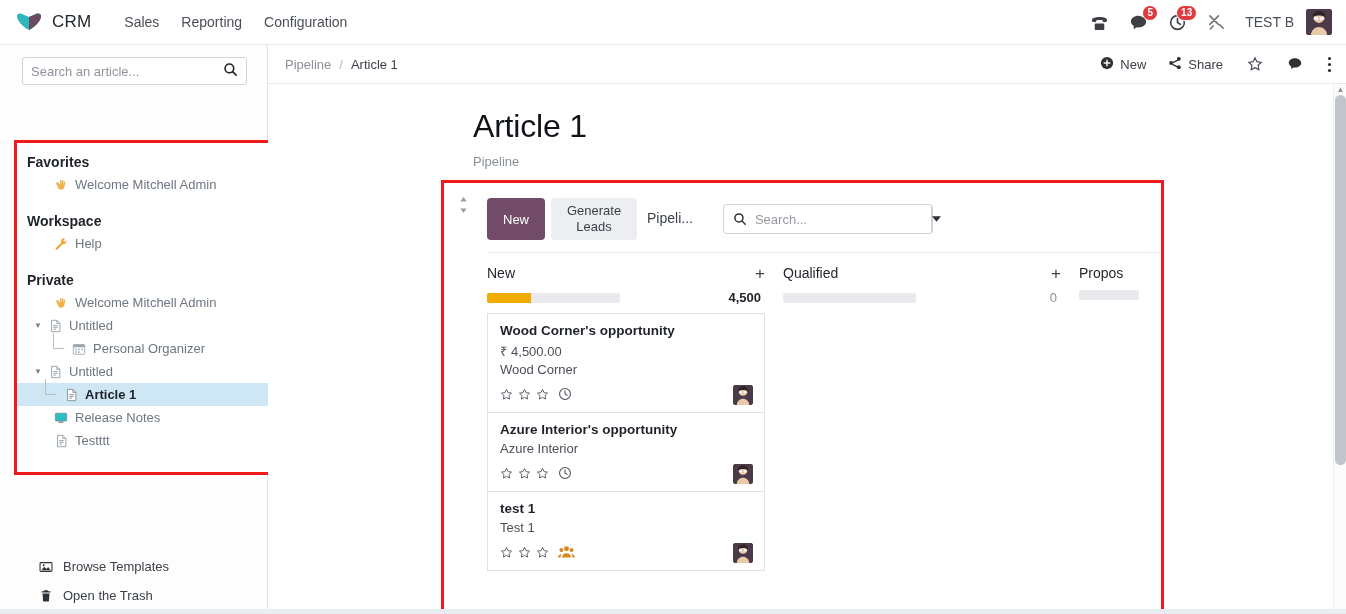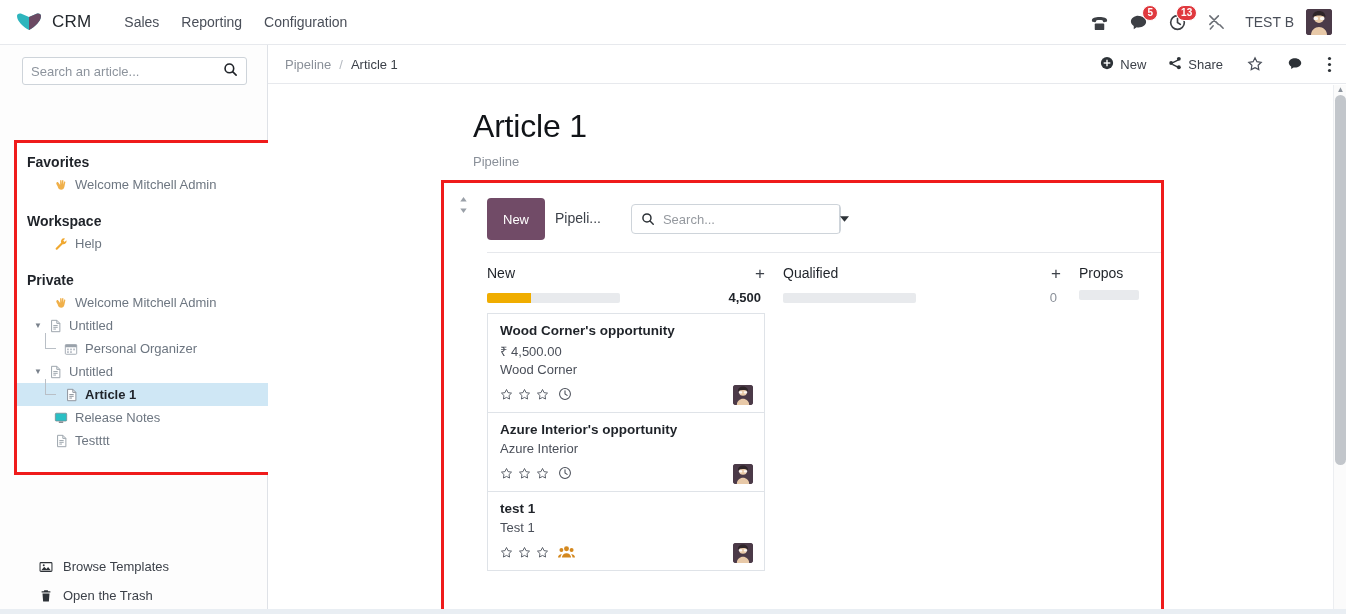--- a/index.html
+++ b/index.html
@@ -324,21 +324,21 @@
         <span class="ico">
           <svg width="13" height="14" viewBox="0 0 14 16" fill="none" stroke="#9aa2ab" stroke-width="1.1">
             <path d="M2.5 1.5h6l3.5 3.5v9.5h-9.5z" fill="#fff"></path>
               <path d="M8.5 1.5v3.5h3.5"></path>
             <path d="M4.5 7.5h5M4.5 9.5h5M4.5 11.5h3"></path>
           </svg>
         </span>
         <span>Untitled</span>
       </div>
 
-      <div class="tree-row" style="padding-left:22px">
+      <div class="tree-row" style="padding-left:30px">
         <span class="elbow"></span>
         <span class="ico">
           <svg width="14" height="14" viewBox="0 0 16 16">
             <rect x="1.5" y="3" width="13" height="11" rx="1" fill="#fff" stroke="#9aa2ab"></rect>
             <rect x="1.5" y="3" width="13" height="3" fill="#9aa2ab"></rect>
             <g fill="#b6bcc4">
                 <rect x="3.5" y="7.5" width="2" height="2"></rect>
                 <rect x="7" y="7.5" width="2" height="2"></rect>
                 <rect x="10.5" y="7.5" width="2" height="2"></rect>
                 <rect x="3.5" y="10.5" width="2" height="2"></rect>
@@ -479,20 +479,21 @@
 
           <div class="drag-handle">
             <svg width="11" height="16" viewBox="0 0 11 16" fill="#9aa0a8">
               <path d="M5.5 0l3.2 4.4H2.3z"></path>
                 <path d="M5.5 16l3.2-4.4H2.3z"></path>
             </svg>
           </div>
 
           <div class="kan-toolbar">
             <button class="btn-new">New</button>
+            <button class="btn-gen">Generate Leads</button>
             <span class="kan-title">Pipeli...</span>
             <div class="kan-search">
               <span style="padding-left:9px;display:flex">
                 <svg width="14" height="14" viewBox="0 0 16 16" fill="none" stroke="#2d3237" stroke-width="1.7">
                   <circle cx="6.8" cy="6.8" r="4.6"></circle>
                     <path d="M10.3 10.3L14 14" stroke-linecap="round"></path>
                 </svg>
               </span>
               <input class="sinput" type="text" placeholder="Search..." style="">
               <span class="sdrop">

